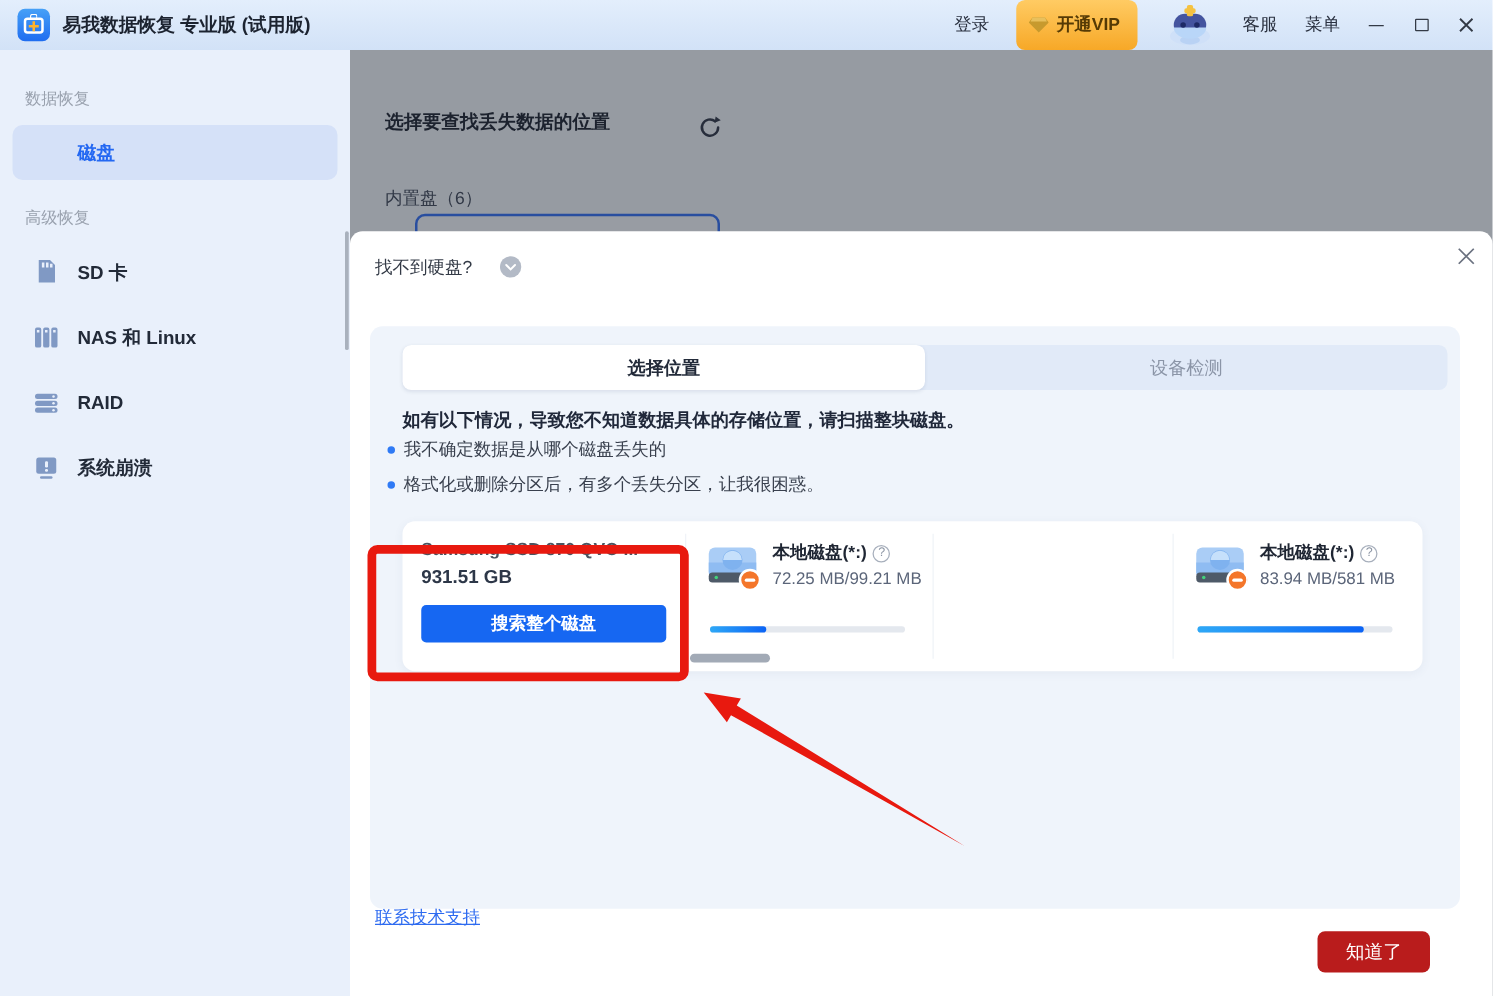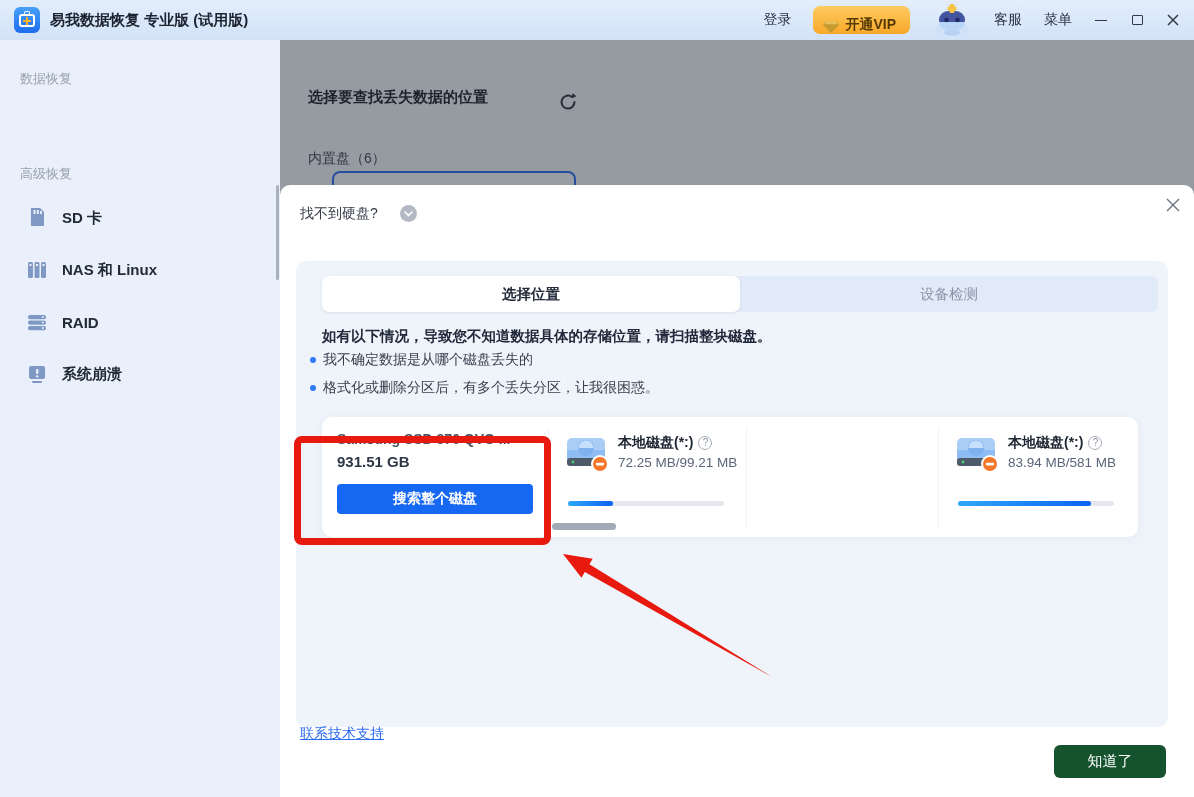--- a/index.html
+++ b/index.html
@@ -17,23 +17,23 @@
   .appicon .case { position:absolute; left:5px; top:7px; width:16px; height:13px;
     border:2px solid #fff; border-radius:3px; background:transparent; }
   .appicon .handle { position:absolute; left:10px; top:4px; width:6px; height:4px;
     border:1.5px solid #fff; border-bottom:none; border-radius:2px 2px 0 0; }
   .appicon .plus { position:absolute; left:9px; top:10px; width:8px; height:8px; }
   .appicon .plus::before { content:""; position:absolute; left:3px; top:0; width:2px; height:8px; background:#ffb32b; }
   .appicon .plus::after { content:""; position:absolute; left:0; top:3px; width:8px; height:2px; background:#ffb32b; }
   .apptitle { font-size:15px; font-weight:bold; color:#1c2330; margin-left:10px; }
   .tb-right { margin-left:auto; display:flex; align-items:center; gap:22px; }
   .tb-text { font-size:14px; color:#2a3140; cursor:default; }
-  .vip-btn { height:28px; padding:0 14px 0 10px; border-radius:7px;
+  .vip-btn { height:40px; padding:0 14px 0 10px; border-radius:7px;
     background:linear-gradient(180deg,#ffcb63,#f7a827);
-    display:flex; align-items:flex-end; gap:6px; font-size:14px; font-weight:bold; color:#553a05; }
+    display:flex; align-items:center; gap:6px; font-size:14px; font-weight:bold; color:#553a05; }
   .win-ctl { width:14px; height:14px; display:flex; align-items:center; justify-content:center; }
   .min-glyph { width:12px; height:0; border-top:1.6px solid #333a46; }
   .max-glyph { width:11px; height:10px; border:1.5px solid #333a46; border-radius:1px; }
 
   
   .sidebar { position:absolute; left:0; top:40px; width:280px; height:757px;
     background:#e9f0fb; z-index:10; }
   .side-section { position:absolute; left:20px; font-size:13px; color:#99a1ae; }
   .disk-pill { position:absolute; left:10px; top:60px; width:260px; height:44px;
     background:#d5e1f8; border-radius:8px; display:flex; align-items:center; }
@@ -90,22 +90,22 @@
   .scan-btn { position:absolute; left:15px; top:67px; width:196px; height:30px;
     background:#1667f2; border-radius:4px; color:#fff; font-size:14px; font-weight:bold;
     display:flex; align-items:center; justify-content:center; cursor:pointer; }
   .pbar { position:absolute; height:5px; background:#e4e8ee; border-radius:3px; }
   .pfill { height:5px; border-radius:3px; background:linear-gradient(90deg,#2ea8f7,#0b63f5); }
   .hthumb { position:absolute; left:230px; top:106px; width:64px; height:7px;
     background:#a2aab6; border-radius:4px; }
 
   .foot-link { position:absolute; left:20px; top:540px; font-size:14px; color:#2e6bf0;
     text-decoration:underline; cursor:pointer; }
-  .confirm-btn { position:absolute; left:774px; top:560px; width:112px; height:33px;
-    background:#14532d; border-radius:6px; color:#fff; font-size:15px;
+  .confirm-btn { position:absolute; left:774px; top:560px; width:90px; height:33px;
+    background:#b91c1c; border-radius:6px; color:#fff; font-size:15px;
     display:flex; align-items:center; justify-content:center; cursor:pointer; }
 
   
   .red-rect { position:absolute; left:294px; top:436px; width:257px; height:109px;
     border:7px solid #e8190f; border-radius:8px; z-index:20; pointer-events:none; }
   .arrow-svg { position:absolute; left:0; top:0; width:1194px; height:797px;
     z-index:21; pointer-events:none; }
 </style>
 </head>
 <body>
@@ -147,20 +147,23 @@
     <div class="win-ctl">
       <svg width="12" height="12" viewBox="0 0 12 12">
         <path d="M1 1 L11 11 M11 1 L1 11" stroke="#333a46" stroke-width="1.5"></path>
       </svg>
     </div>
   </div>
 </div>
 
 <div class="sidebar">
   <div class="side-section" style="top:30px;">数据恢复</div>
+  <div class="disk-pill">
+    <span>磁盘</span>
+  </div>
   <div class="side-section" style="top:125px;">高级恢复</div>
 
   <div class="side-item" style="top:152px;">
     <svg class="ic" viewBox="0 0 22 22">
       <path d="M5 2 h9 l4 4 v14 h-13 z" fill="#8099c4" transform="translate(0,-1)"></path>
       <rect x="7.5" y="3" width="2" height="4" fill="#e9f0fb"></rect>
       <rect x="10.8" y="3" width="2" height="4" fill="#e9f0fb"></rect>
       <rect x="14" y="4" width="2" height="3" fill="#e9f0fb"></rect>
     </svg>
     <span class="lb">SD 卡</span>

